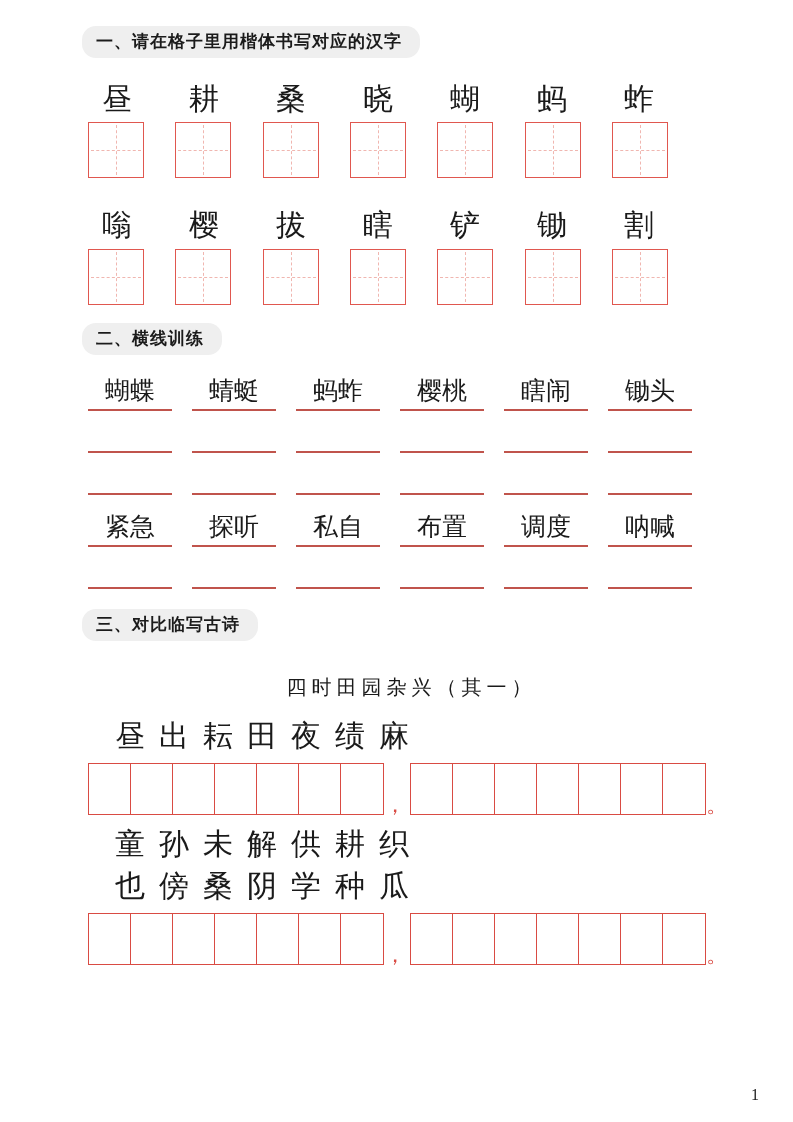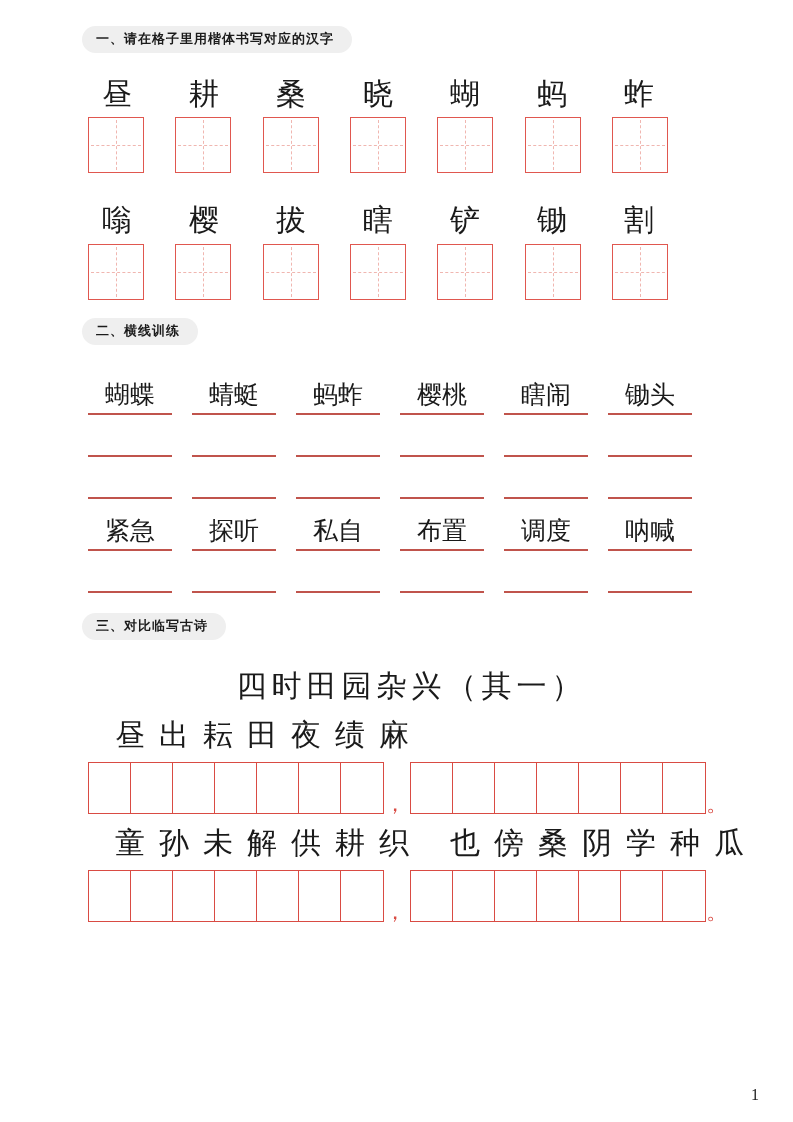--- a/index.html
+++ b/index.html
@@ -23,21 +23,21 @@
     color:#222;
   }
   
   .pill{
     display:inline-block;
     background:#efefef;
     border-radius:14px;
     padding:4px 18px 5px 14px;
     font-family:"Liberation Sans", sans-serif;
     font-weight:bold;
-    font-size:13px;
+    font-size:17px;
     letter-spacing:1px;
     color:#1b1b1b;
   }
   .pill-wrap{margin-left:-6px;}
   
   .s1-row{
     width:580px;
     display:flex;
     justify-content:space-between;
   }
@@ -78,21 +78,21 @@
     border-bottom:2px solid #c0544c;
   }
   .blank-row{width:604px;display:flex;justify-content:space-between;}
   .blank-line{
     width:84px;height:40px;
     border-bottom:2px solid #c0544c;
   }
   
   .poem-title{
     text-align:center;
-    font-size:30px;
+    font-size:20px;
     letter-spacing:5px;
     line-height:40px;
   }
   .poem-author{
     text-align:center;
     font-size:13px;
     letter-spacing:2px;
     color:#333;
     transform:translateX(45px);
     line-height:18px;
@@ -142,28 +142,28 @@
     font-family:"Liberation Serif", serif;
     color:#222;
   }
   
   .mt-pill1{margin-top:26px;}
   .mt-chars1{margin-top:20px;}
   .mt-grid1{margin-top:2px;}
   .mt-chars2{margin-top:26px;}
   .mt-grid2{margin-top:3px;}
   .mt-pill2{margin-top:18px;}
-  .mt-words1{margin-top:32px;align-items:flex-end;}
+  .mt-words1{margin-top:18px;align-items:flex-end;}
   .mt-words2{margin-top:12px;}
   .mt-words3{margin-top:14px;}
   .mt-pill3{margin-top:20px;}
   .mt-poemtitle{margin-top:26px;}
   .mt-verse1{margin-top:8px;}
   .mt-strip{margin-top:6px;}
-  .mt-verse2{margin-top:8px;}
+  .mt-verse2{margin-top:8px;flex-direction:column;}
 </style>
 </head>
 <body>
 
 <div class="page">
 
 
   <div class="pill-wrap mt-pill1">
     <div class="pill">一、请在格子里用楷体书写对应的汉字</div>
   </div>

